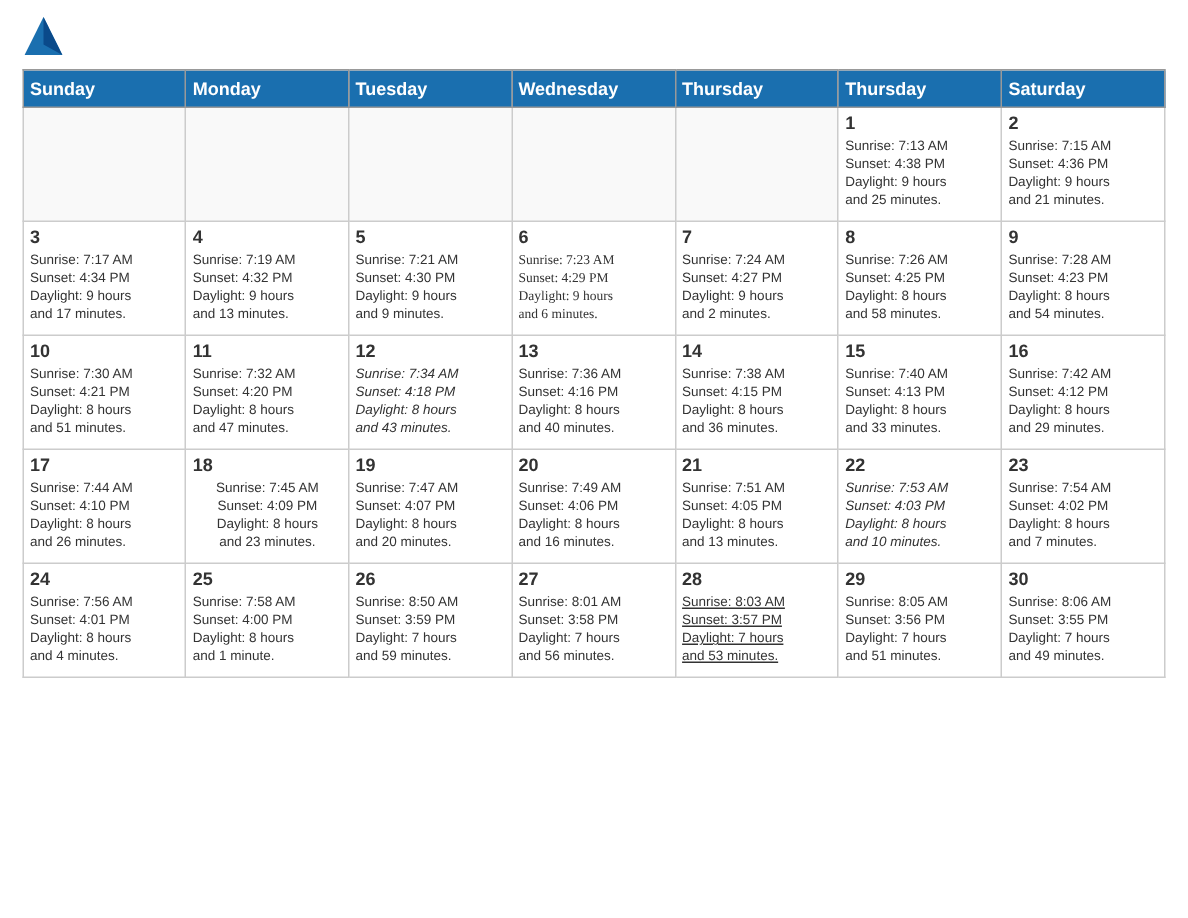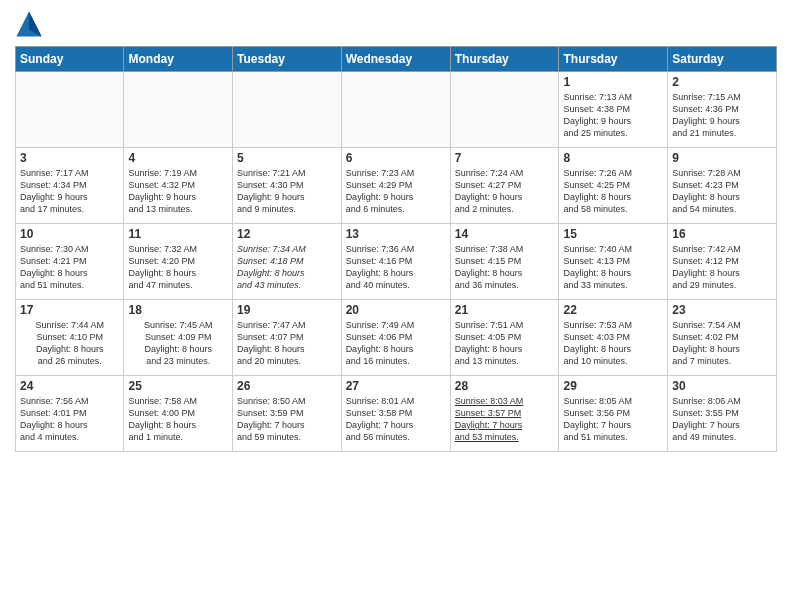--- a/index.html
+++ b/index.html
@@ -161,21 +161,21 @@
           </td>
           <td>
             <span class="day-num">5</span>
             <div class="day-info" style="white-space: pre-line;">Sunrise: 7:21 AM
 Sunset: 4:30 PM
 Daylight: 9 hours
 and 9 minutes.</div>
           </td>
           <td>
             <span class="day-num">6</span>
-            <div class="day-info" style="white-space: pre-line;">Sunrise: 7:23 AM
+            <div class="day-info" style="white-space: pre-line; font-family: Liberation Serif, serif;">Sunrise: 7:23 AM
 Sunset: 4:29 PM
 Daylight: 9 hours
 and 6 minutes.</div>
           </td>
           <td>
             <span class="day-num">7</span>
             <div class="day-info" style="white-space: pre-line;">Sunrise: 7:24 AM
 Sunset: 4:27 PM
 Daylight: 9 hours
 and 2 minutes.</div>
@@ -242,21 +242,21 @@
             <span class="day-num">16</span>
             <div class="day-info" style="white-space: pre-line;">Sunrise: 7:42 AM
 Sunset: 4:12 PM
 Daylight: 8 hours
 and 29 minutes.</div>
           </td>
         </tr>
         <tr>
           <td>
             <span class="day-num">17</span>
-            <div class="day-info" style="white-space: pre-line; text-align: center;">Sunrise: 7:44 AM
+            <div class="day-info" style="white-space: pre-line;">Sunrise: 7:44 AM
 Sunset: 4:10 PM
 Daylight: 8 hours
 and 26 minutes.</div>
           </td>
           <td>
             <span class="day-num">18</span>
             <div class="day-info" style="white-space: pre-line; text-align: center;">Sunrise: 7:45 AM
 Sunset: 4:09 PM
 Daylight: 8 hours
 and 23 minutes.</div>
@@ -277,21 +277,21 @@
           </td>
           <td>
             <span class="day-num">21</span>
             <div class="day-info" style="white-space: pre-line;">Sunrise: 7:51 AM
 Sunset: 4:05 PM
 Daylight: 8 hours
 and 13 minutes.</div>
           </td>
           <td>
             <span class="day-num">22</span>
-            <div class="day-info" style="white-space: pre-line;">Sunrise: 7:53 AM
+            <div class="day-info" style="white-space: pre-line; font-style: italic;">Sunrise: 7:53 AM
 Sunset: 4:03 PM
 Daylight: 8 hours
 and 10 minutes.</div>
           </td>
           <td>
             <span class="day-num">23</span>
             <div class="day-info" style="white-space: pre-line;">Sunrise: 7:54 AM
 Sunset: 4:02 PM
 Daylight: 8 hours
 and 7 minutes.</div>

